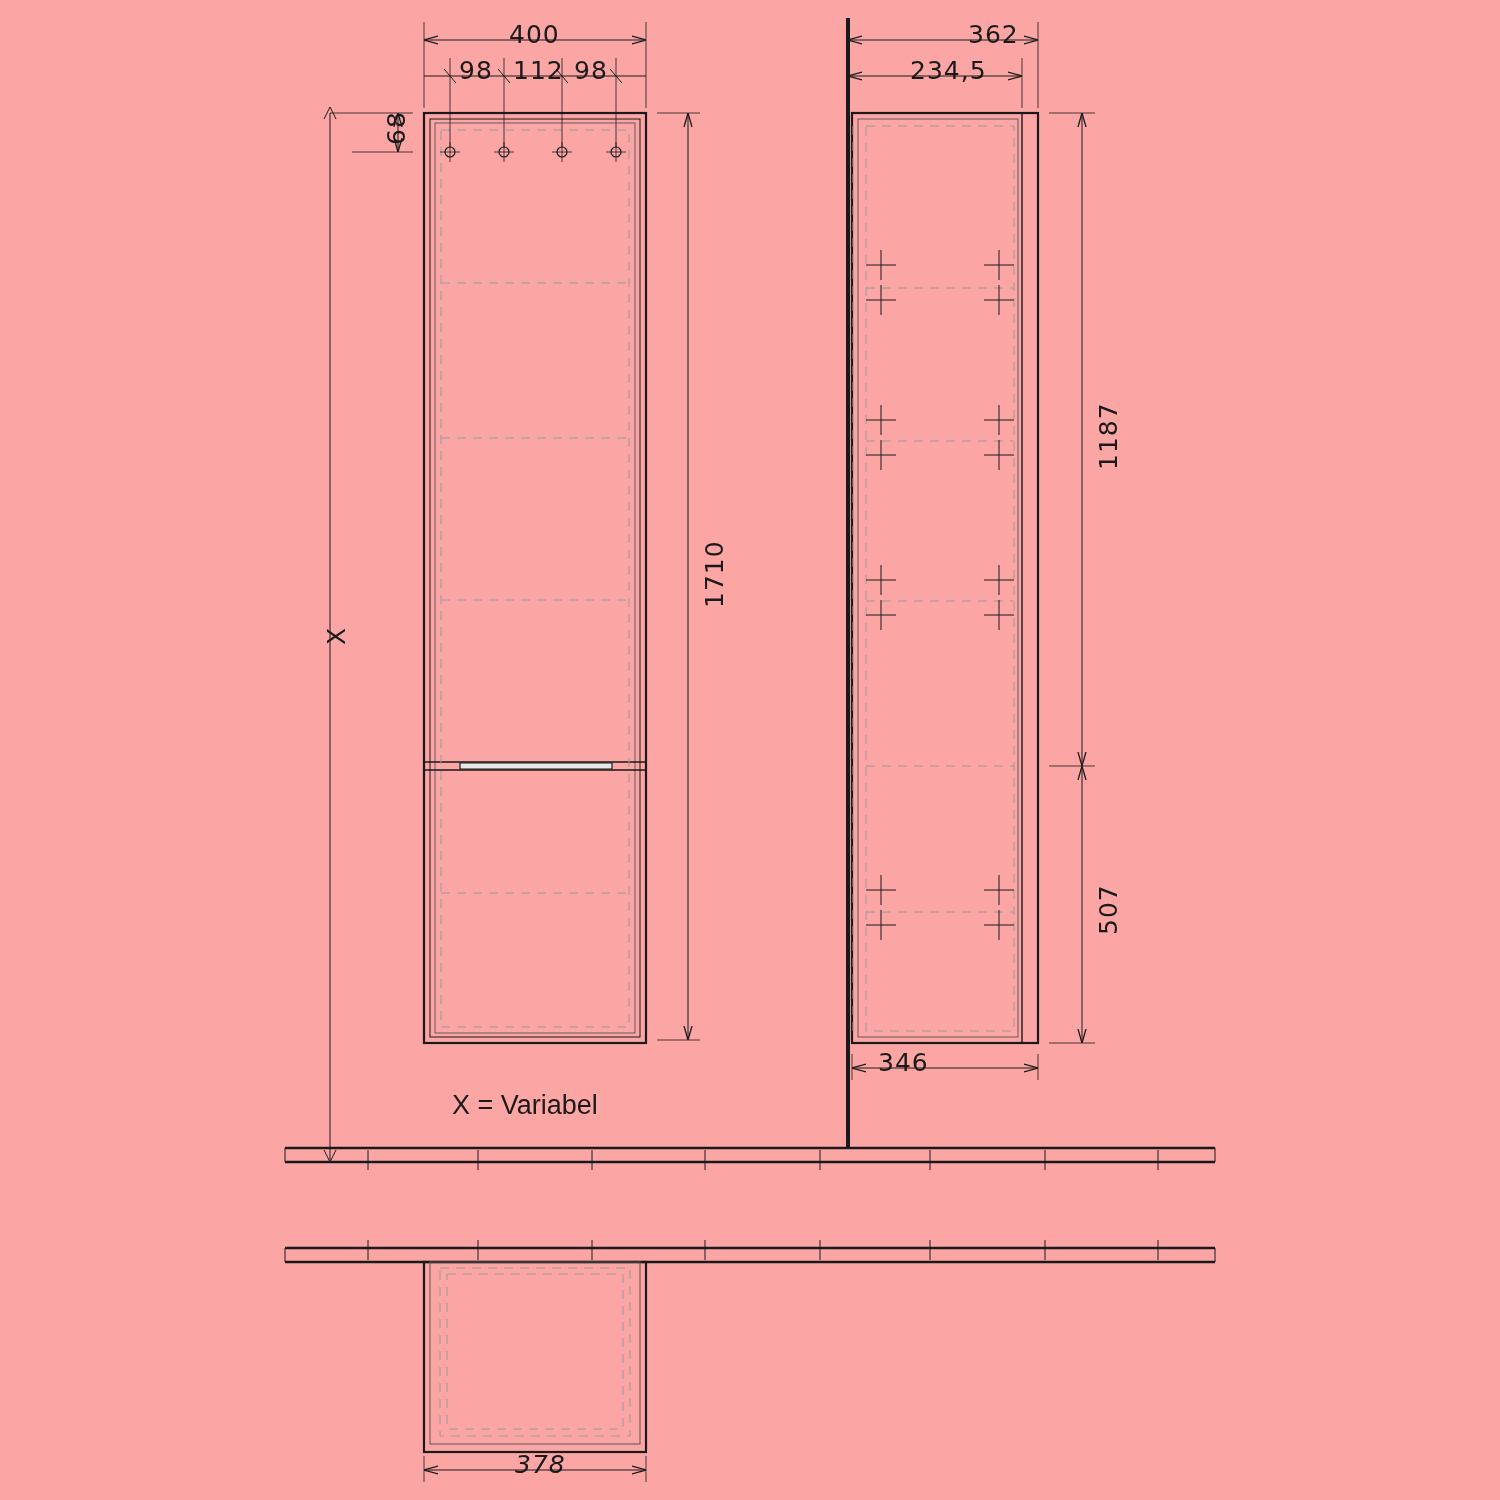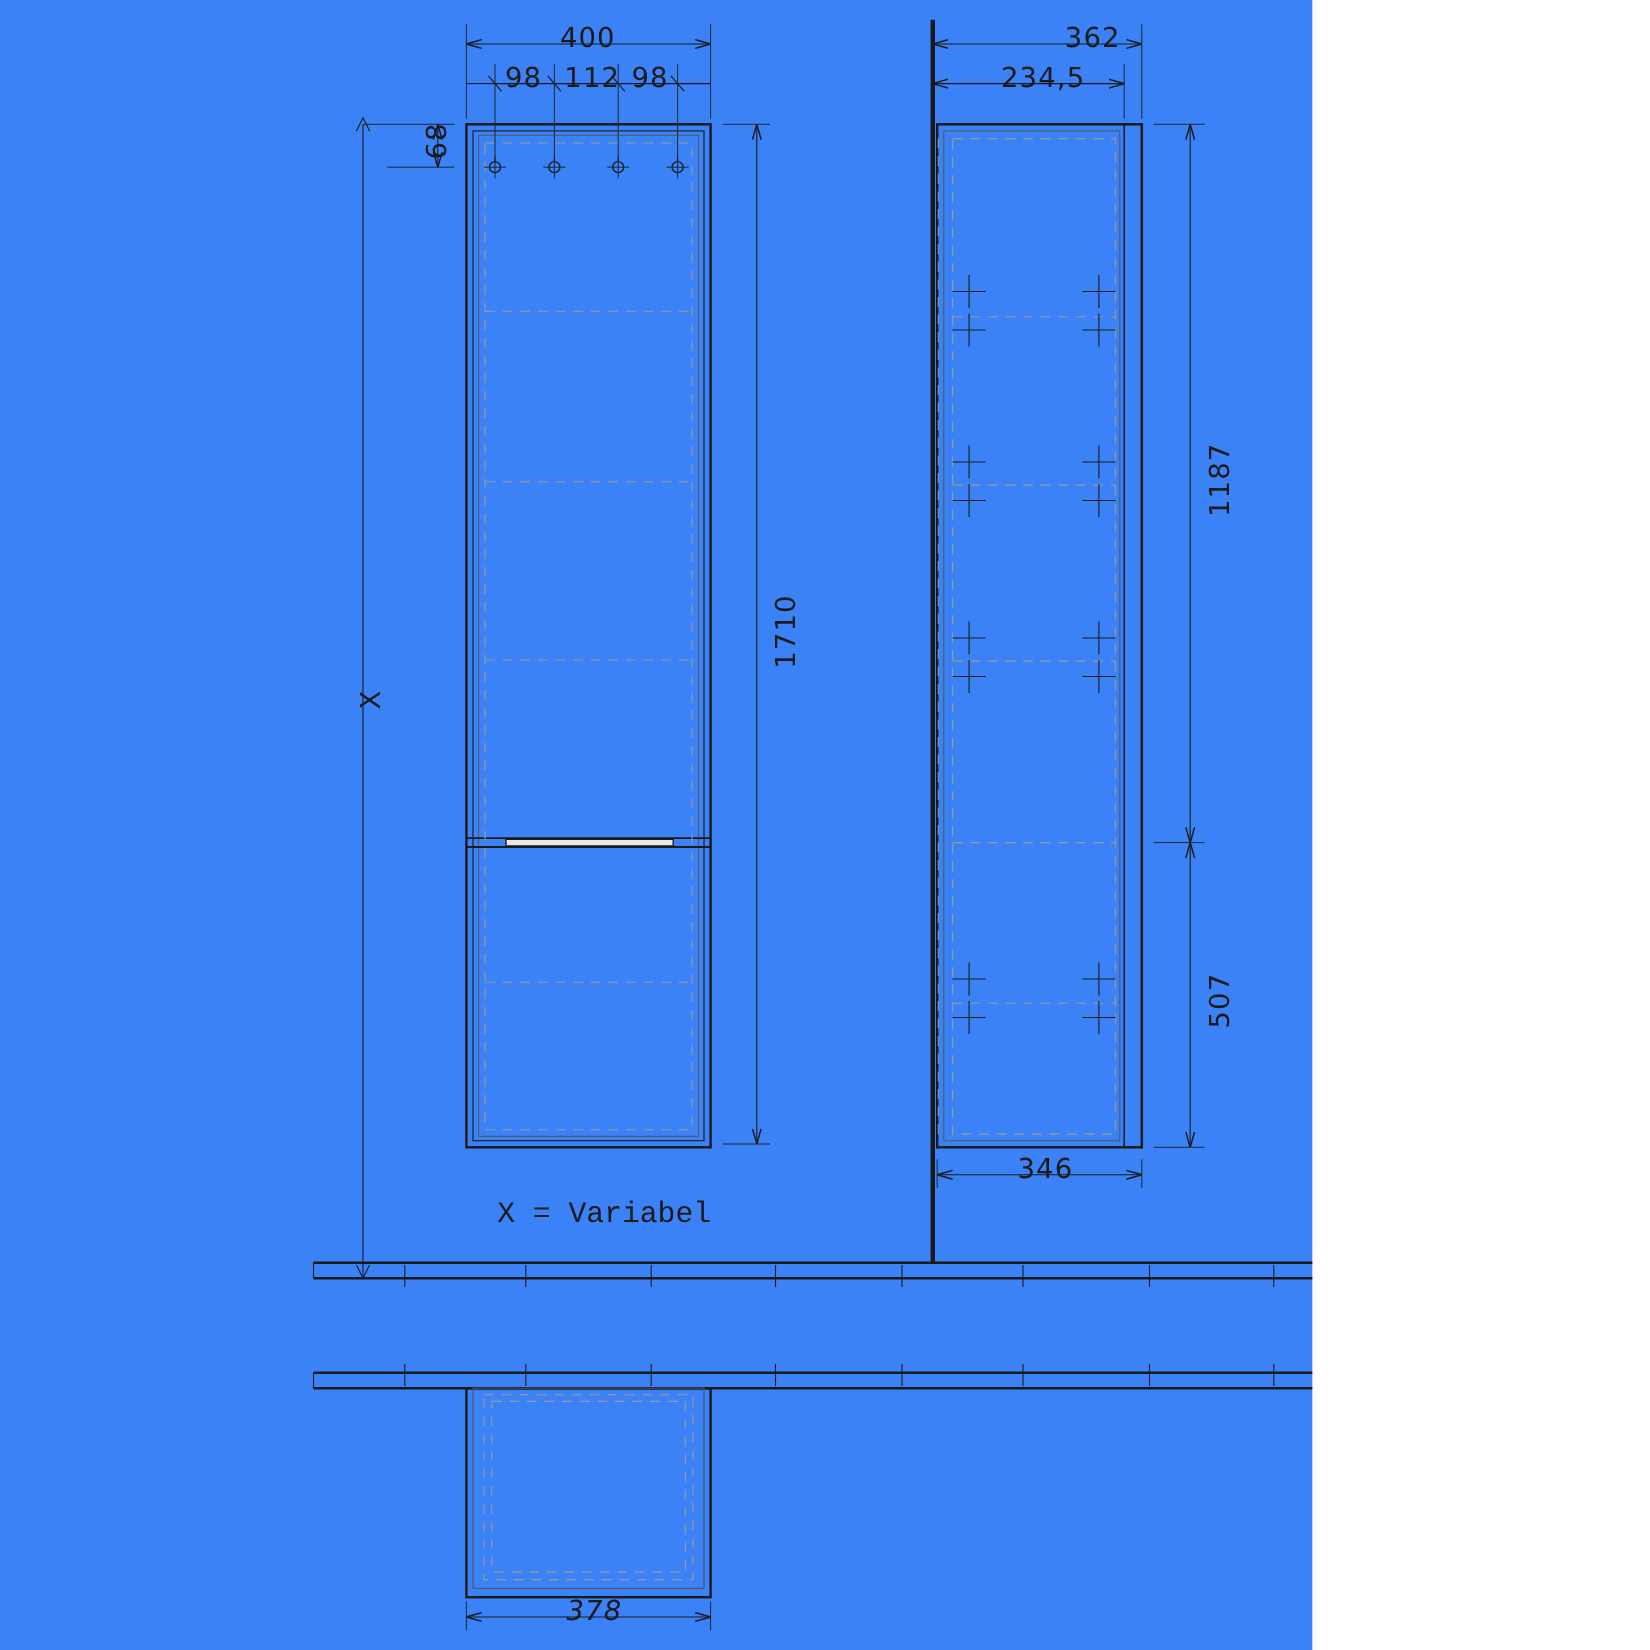--- a/index.html
+++ b/index.html
@@ -2,23 +2,23 @@
 <html><head>
 <meta charset="utf-8">
 <style>
   html, body {
     margin: 0;
     padding: 0;
     background: #ffffff;
   }
   #sheet {
     position: relative;
-    width: 1193px;
+    width: 1500px;
     height: 1500px;
-    background: #3b82f6;
+    background: #fca5a5;
     font-family: "DejaVu Sans", sans-serif;
     overflow: hidden;
   }
   svg.drawing {
     position: absolute;
     left: 0;
     top: 0;
     width: 1500px;
     height: 1500px;
   }
@@ -29,21 +29,21 @@
     color: #1a1a1a;
     letter-spacing: 1px;
     white-space: nowrap;
   }
   .dimtext.vert {
     transform-origin: left top;
     transform: rotate(-90deg);
   }
   .notetext {
     position: absolute;
-    font-family: Liberation Mono, monospace;
+    font-family: Liberation Sans, sans-serif;
     font-size: 27px;
     color: #1a1a1a;
     white-space: nowrap;
   }
 </style>
 </head>
 <body>
 
 <div id="sheet">
 
@@ -292,19 +292,19 @@
   <div class="dimtext" style="left:574px; top:56px;">98</div>
 
   <div class="dimtext vert" style="left:382px; top:145px;">68</div>
   <div class="dimtext vert" style="left:322px; top:645px;">X</div>
   <div class="dimtext vert" style="left:700px; top:608px;">1710</div>
 
   <div class="dimtext" style="left:932px; top:20px;margin-left:36px;">362</div>
   <div class="dimtext" style="left:910px; top:56px;">234,5</div>
   <div class="dimtext vert" style="left:1094px; top:470px;">1187</div>
   <div class="dimtext vert" style="left:1094px; top:935px;">507</div>
-  <div class="dimtext" style="left:925px; top:1048px;">346</div>
+  <div class="dimtext" style="left:878px; top:1048px;">346</div>
 
   <div class="dimtext" style="left:515px; top:1450px;font-style:italic;">378</div>
 
   <div class="notetext" style="left:452px; top:1090px;">X = Variabel</div>
 
 </div>
 
 </body></html>

